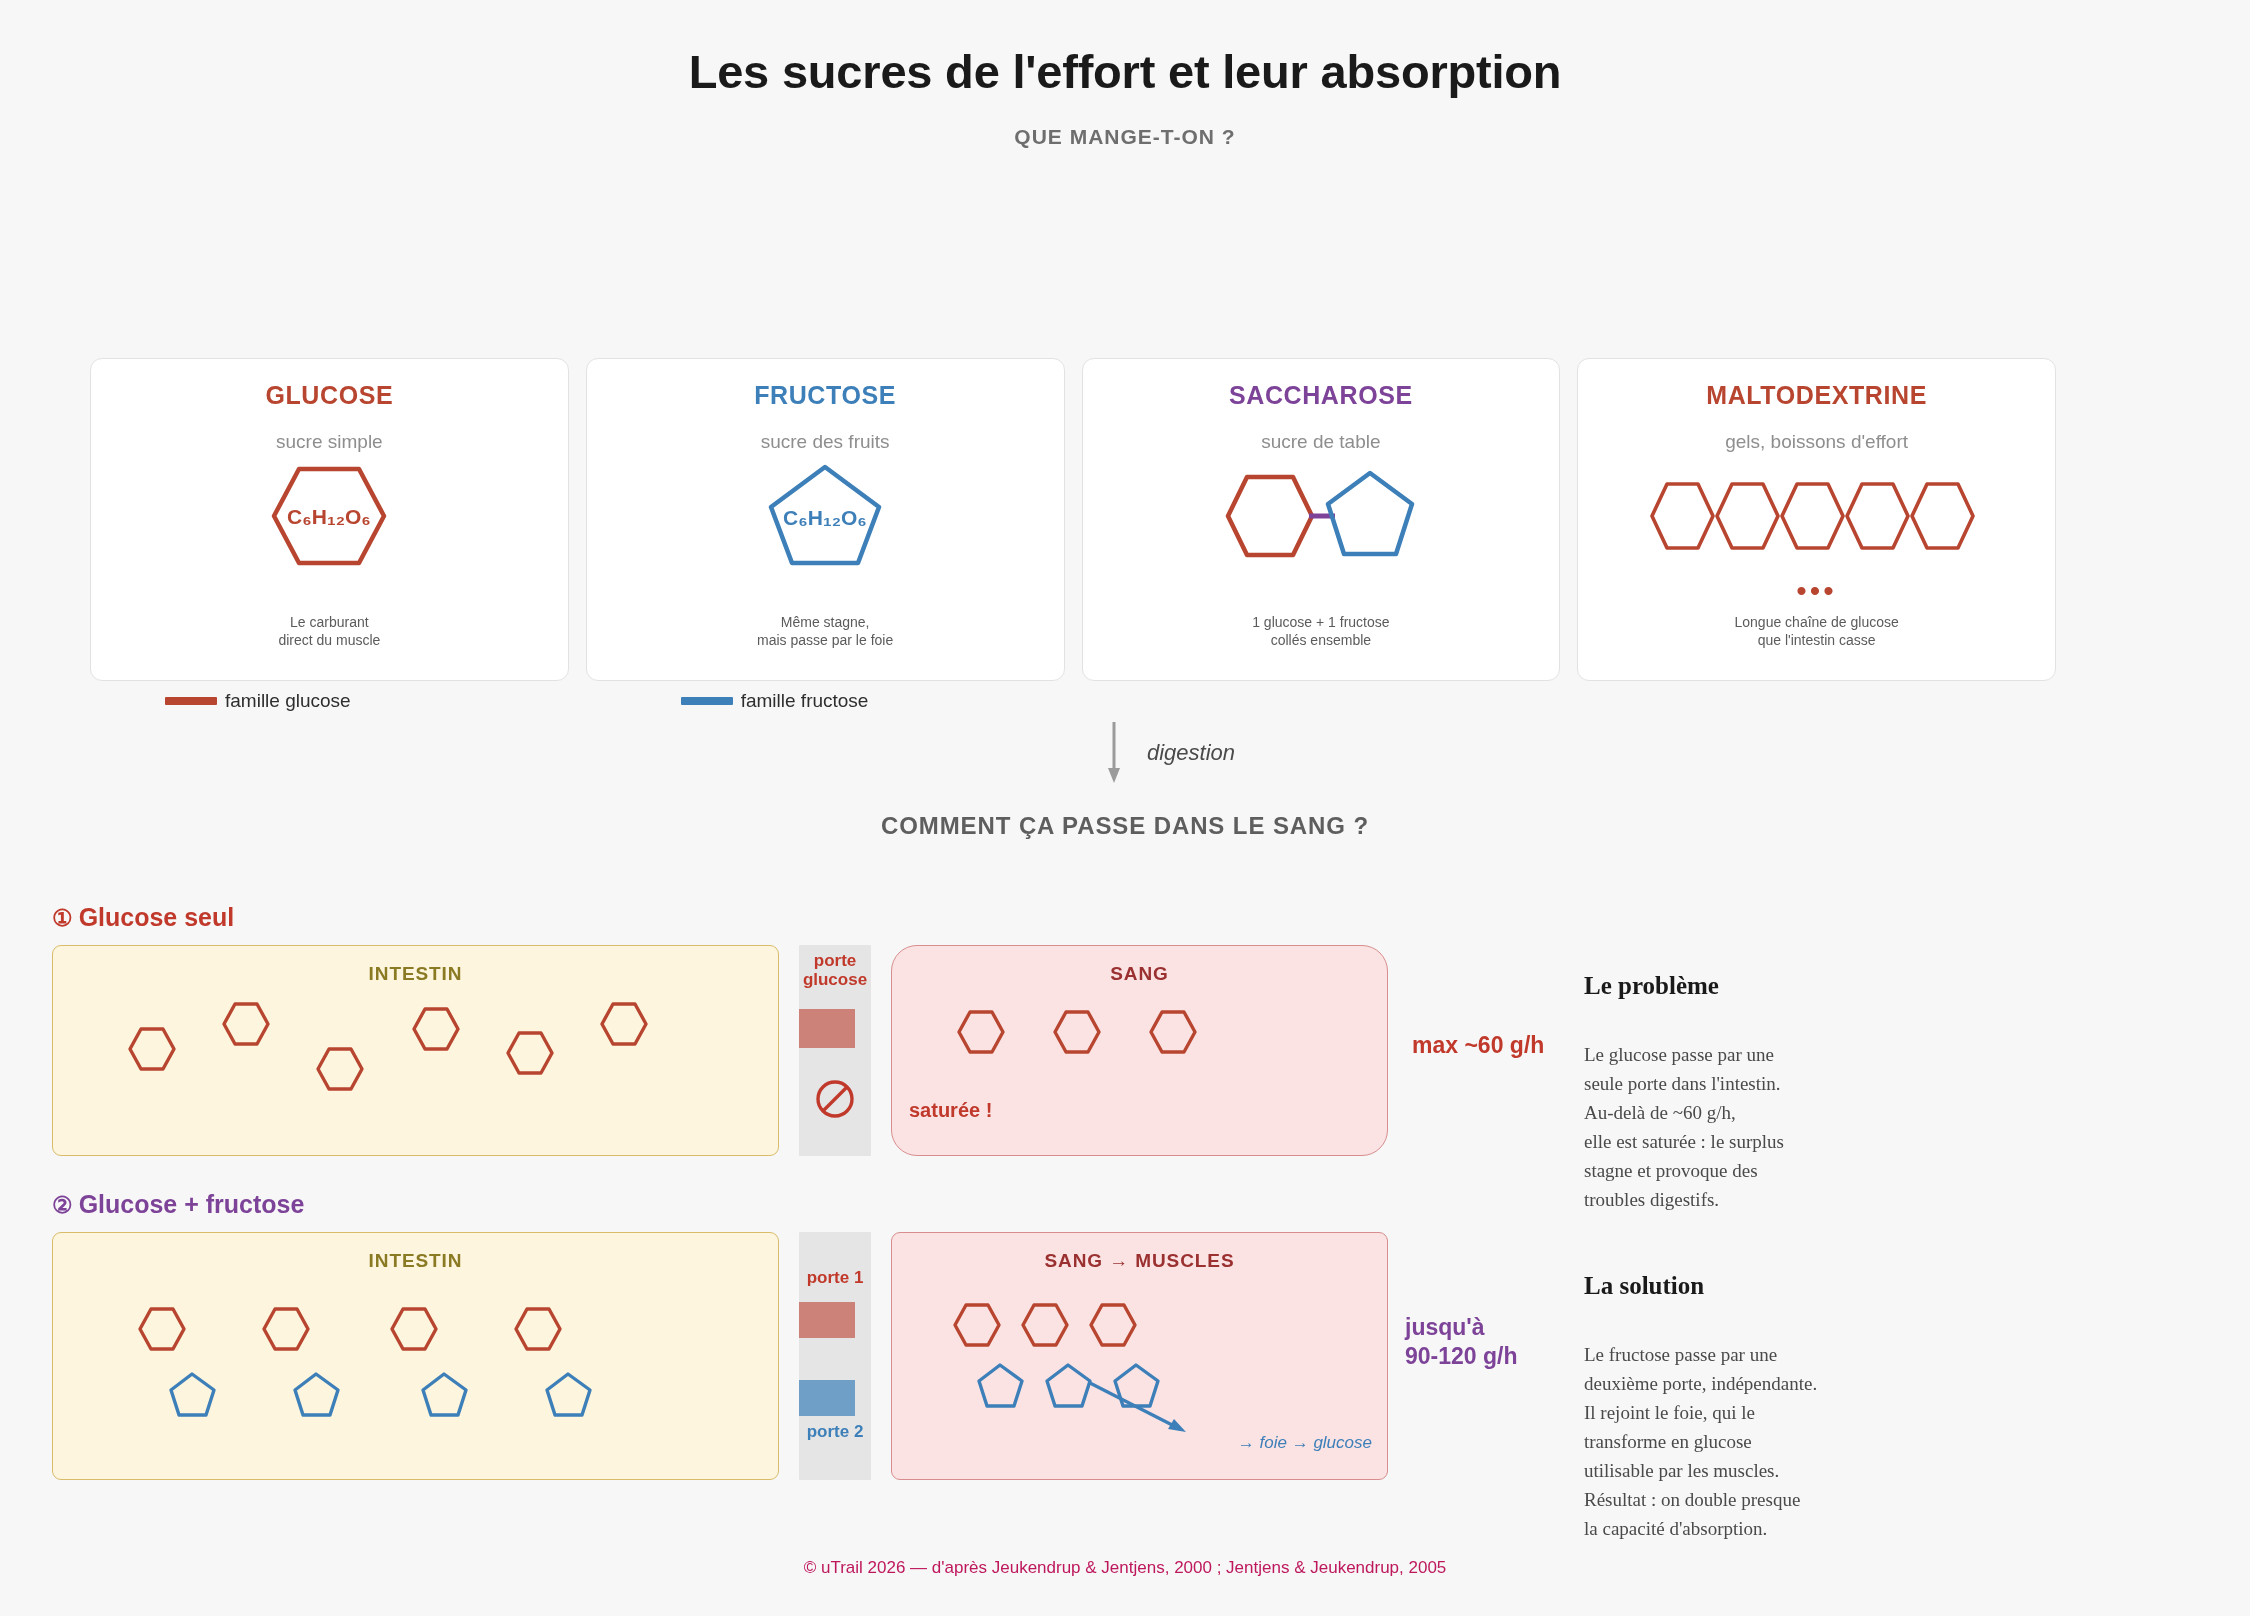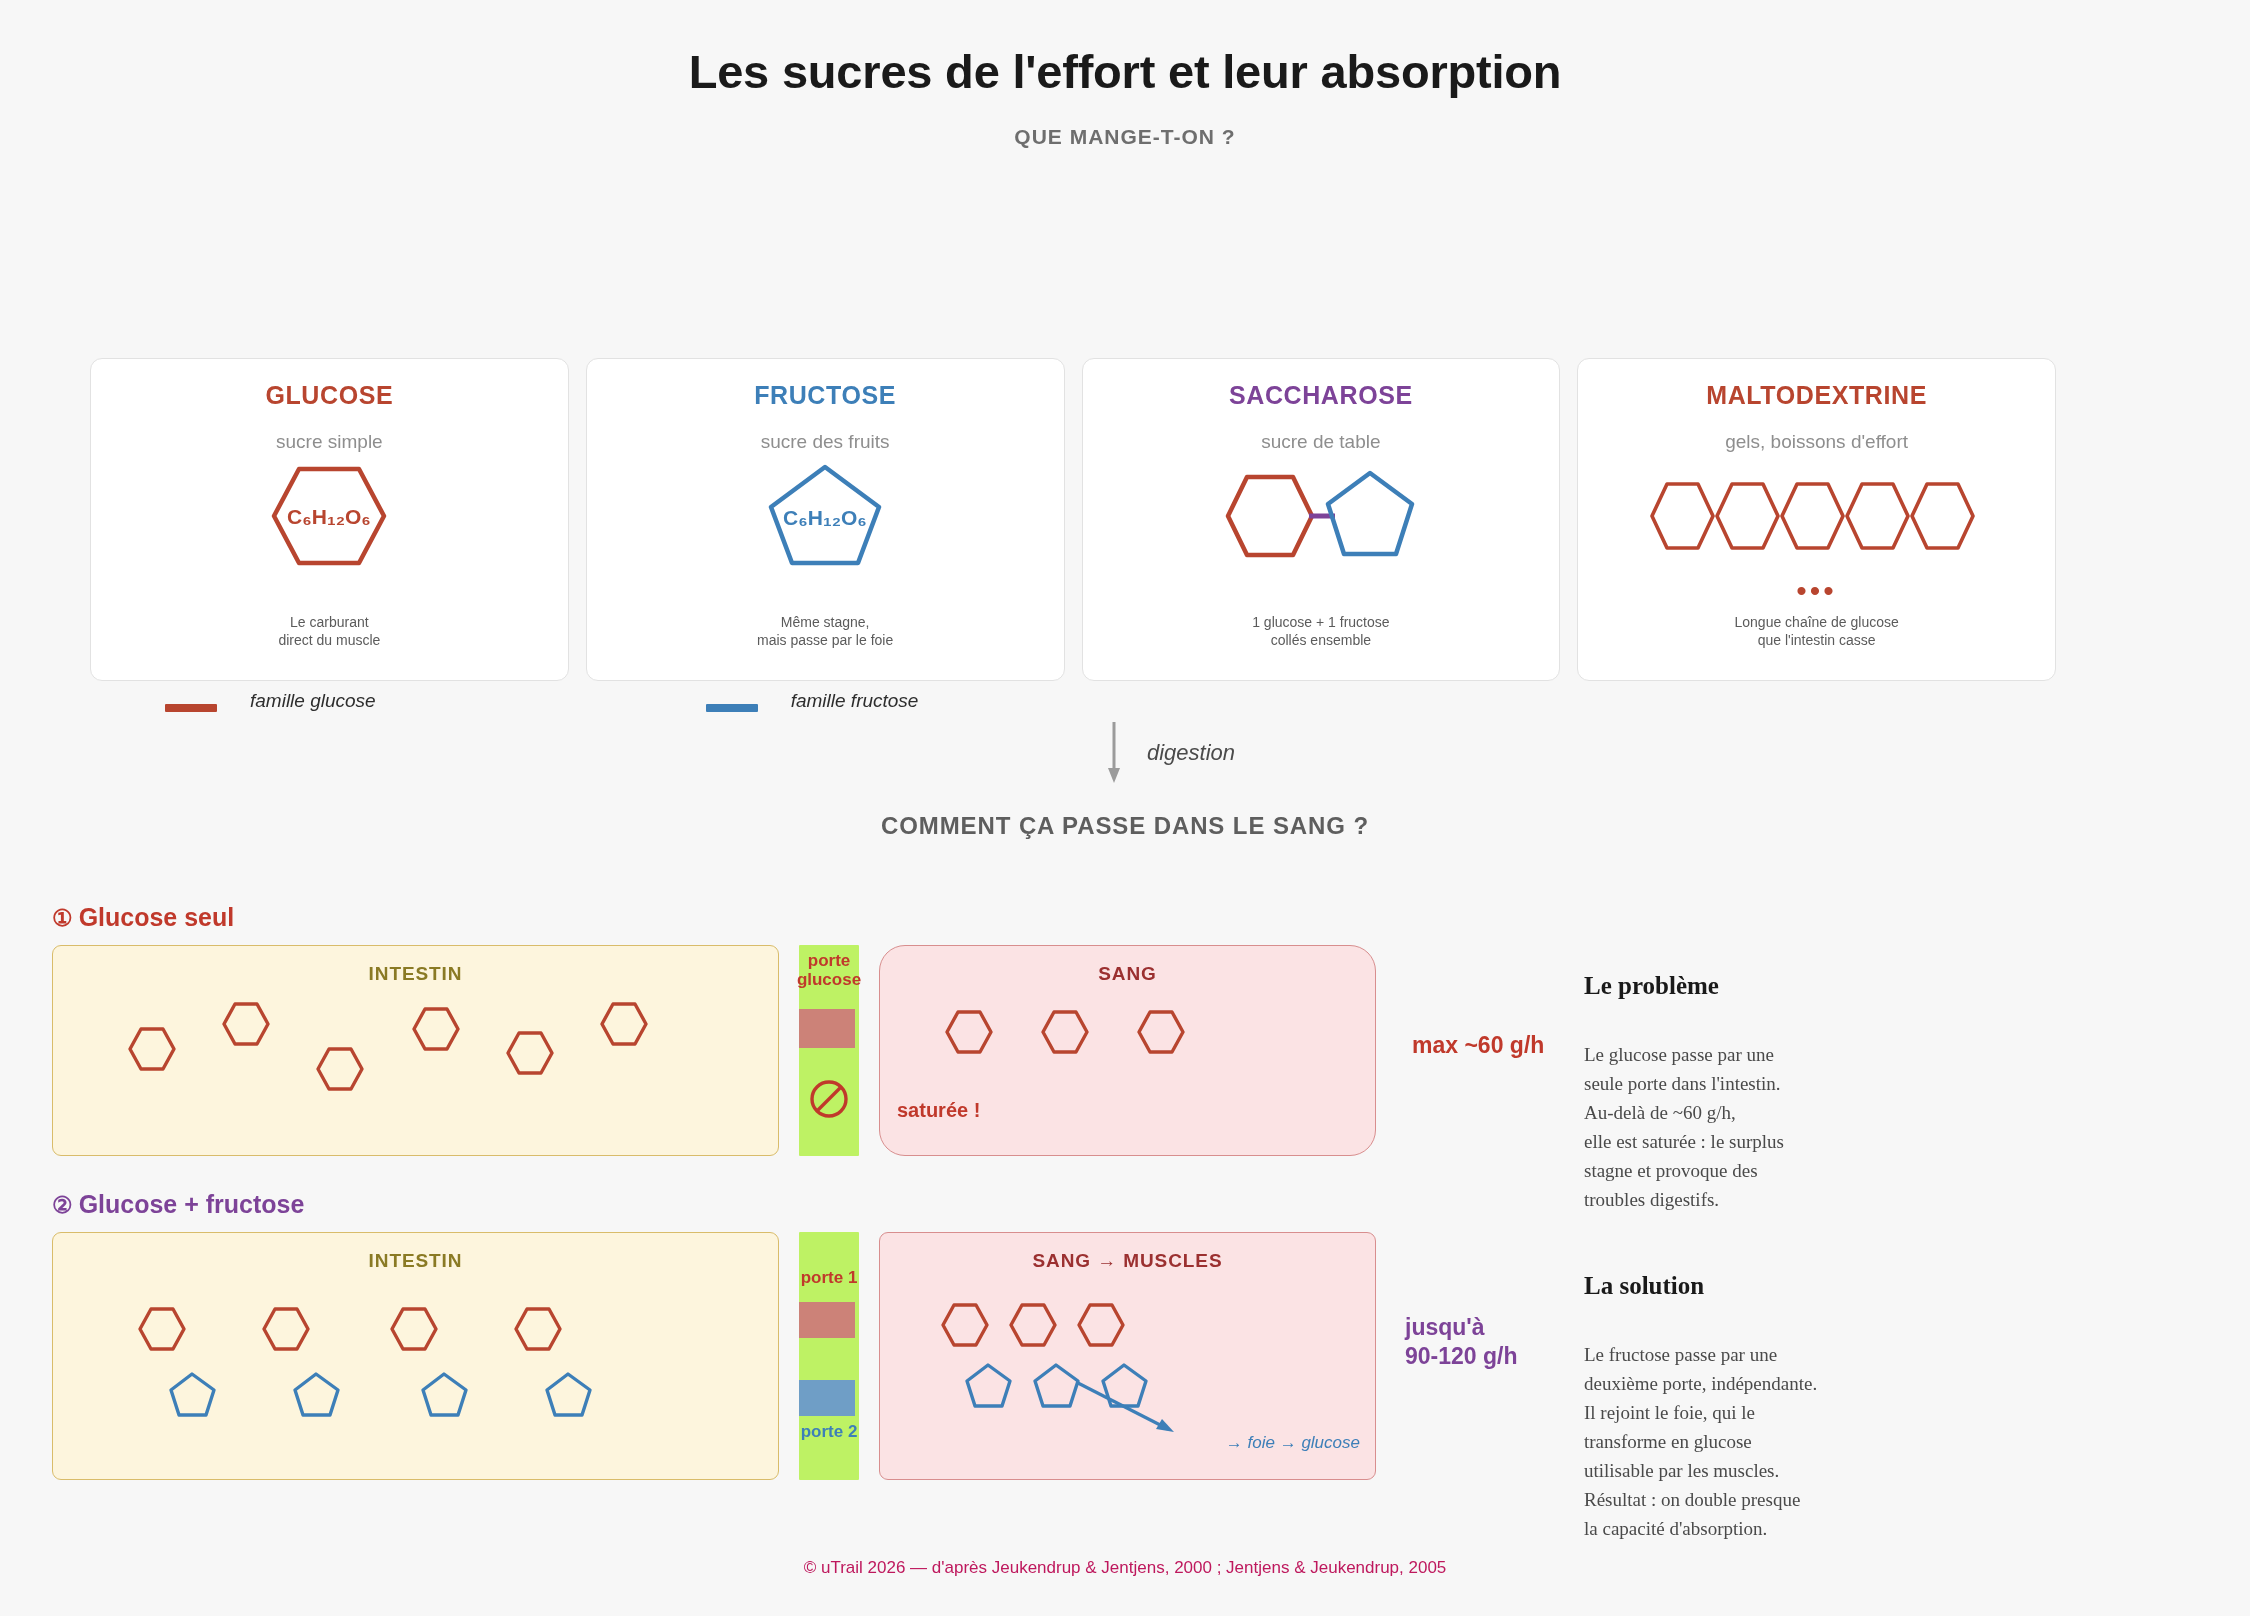--- a/index.html
+++ b/index.html
@@ -89,21 +89,21 @@
   .legend {
     position: absolute;
     top: 690px;
     left: 165px;
     display: flex;
     align-items: center;
     gap: 330px;
     font-size: 19px;
     color: #2e2e2e;
   }
-  .legend-item { display: flex; align-items: flex-end; gap: 33px; font-style: italic; }
+  .legend-item { display: flex; align-items: center; gap: 8px; }
   .legend-swatch { width: 52px; height: 8px; border-radius: 1px; display: inline-block; }
 
   
   .digestion-wrap {
     position: absolute;
     top: 722px;
     left: 1105px;
     display: flex;
     align-items: center;
     gap: 24px;
@@ -149,22 +149,22 @@
     position: absolute;
     top: 17px; left: 0; right: 0;
     text-align: center;
     font-size: 19px;
     font-weight: bold;
     letter-spacing: 0.9px;
     color: #8a7a24;
   }
 
   .gate {
-    width: 60px;
-    background: #bef264;
+    width: 72px;
+    background: #e5e5e5;
     position: relative;
     border-radius: 1px;
   }
   .gate-1 { height: 211px; margin-top: 0; }
   .gate-2 { height: 248px; margin-top: 0; }
   .gate-band { position: absolute; left: 0; width: 56px; }
   .gate-label {
     position: absolute;
     left: 50%;
     transform: translateX(-50%);

